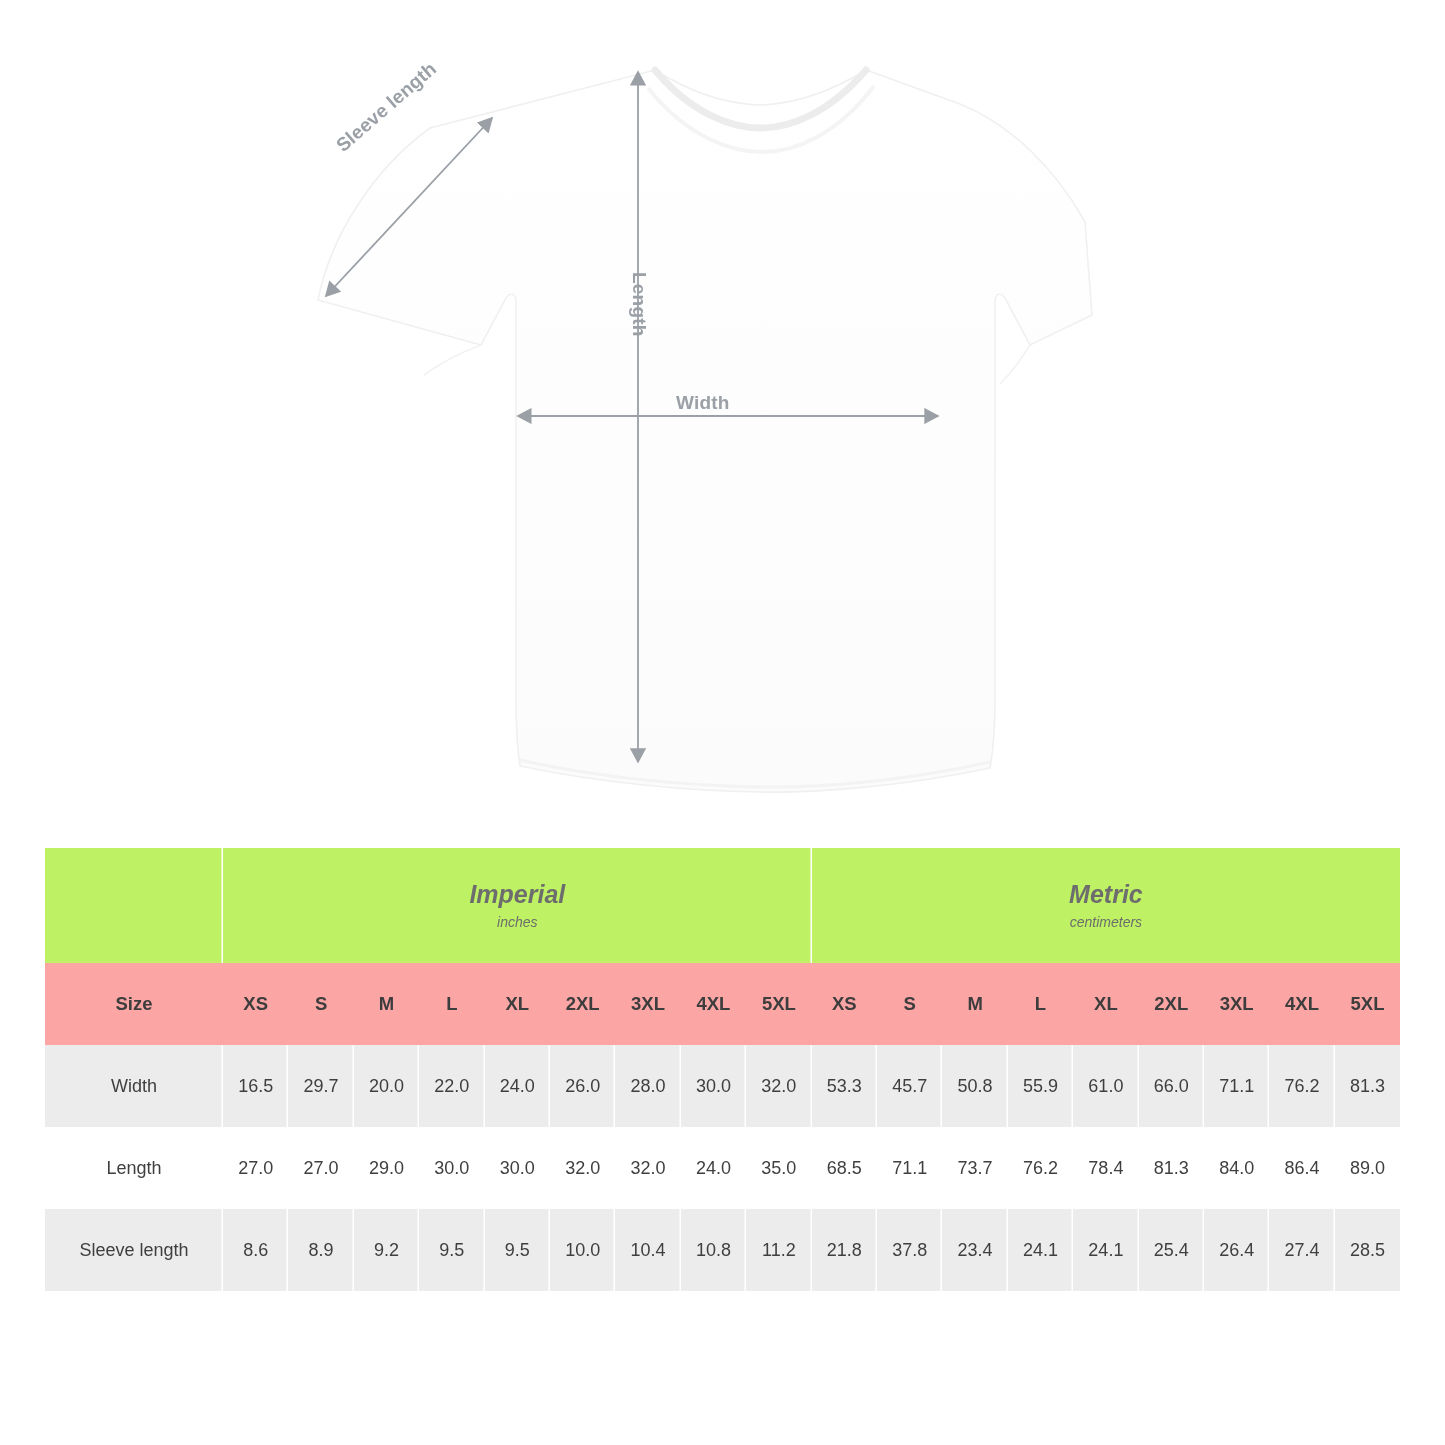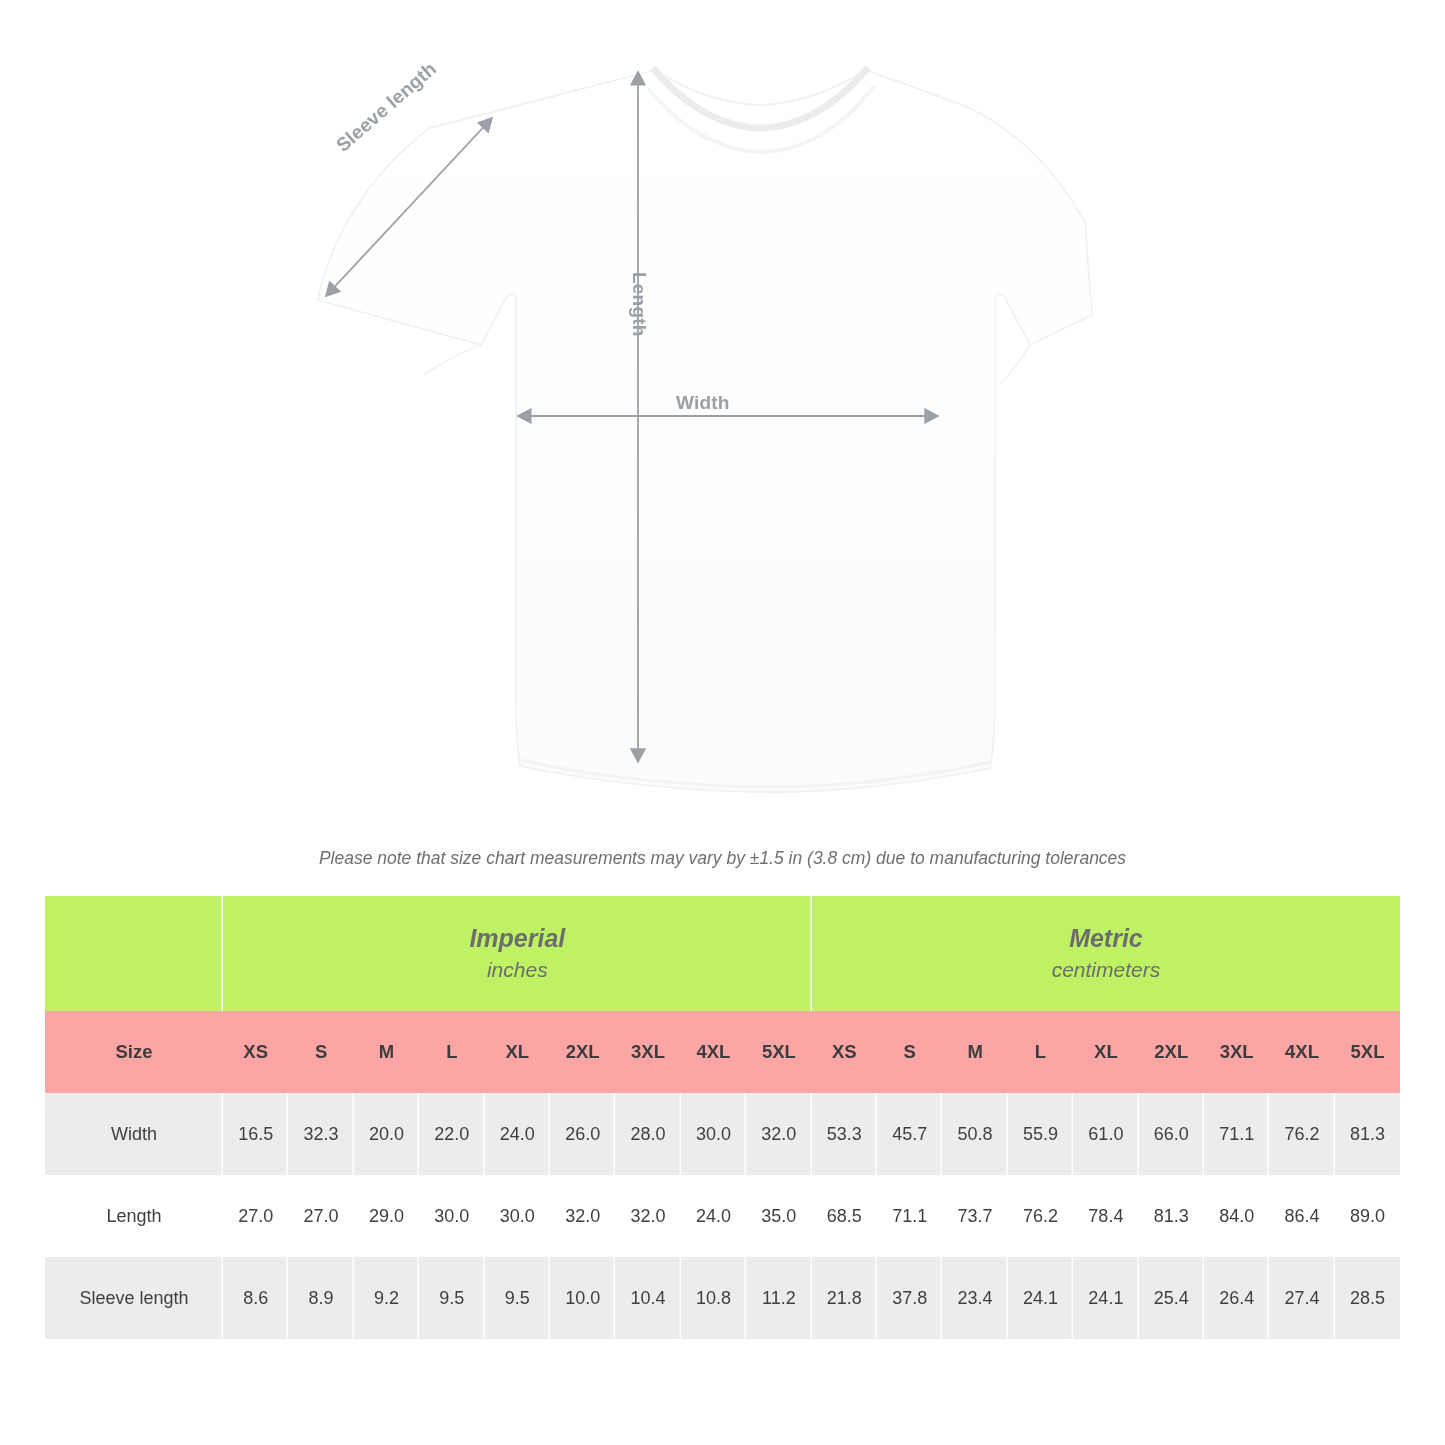--- a/index.html
+++ b/index.html
@@ -103,21 +103,21 @@
     background: #bef264;
   }
   .unit-head .unit-name {
     font-size: 25px;
     font-style: italic;
     font-weight: bold;
     color: #6d6d6d;
     line-height: 1.1;
   }
   .unit-head .unit-sub {
-    font-size: 21px;
+    font-size: 14px;
     font-style: italic;
     color: #6d6d6d;
     margin-top: 6px;
   }
   tr.row-head td, tr.row-head th {
     height: 82px;
     background: #fca5a5;
     font-weight: bold;
     font-size: 18.5px;
     color: #3d3d3d;
@@ -205,21 +205,20 @@
         <line x1="518" y1="416" x2="938" y2="416" stroke="#9aa0a6" stroke-width="1.8" marker-start="url(#arrTail)" marker-end="url(#arrHead)"></line>
       </g>
     </svg>
 
     <div class="dim-label sleeve">Sleeve length</div>
     <div class="dim-label length">Length</div>
     <div class="dim-label width">Width</div>
   </div>
 
   <div class="title-block">
-    <div class="chart-note">Please note that size chart measurements may vary by ±1.5 in (3.8 cm) due to manufacturing tolerances</div>
   </div>
 
   <div class="table-wrap">
     <table class="size-table">
       <colgroup>
         <col class="c-label">
         <col class="c-cell">
           <col class="c-cell">
           <col class="c-cell">
           <col class="c-cell">
@@ -270,21 +269,21 @@
           <td>XL</td>
           <td>2XL</td>
           <td>3XL</td>
           <td>4XL</td>
           <td>5XL</td>
         </tr>
 
         <tr class="data-row row-alt">
           <td class="rowlabel">Width</td>
           <td>16.5</td>
-          <td>32.3</td>
+          <td>29.7</td>
           <td>20.0</td>
           <td>22.0</td>
           <td>24.0</td>
           <td>26.0</td>
           <td>28.0</td>
           <td>30.0</td>
           <td>32.0</td>
           <td>53.3</td>
           <td>45.7</td>
           <td>50.8</td>

